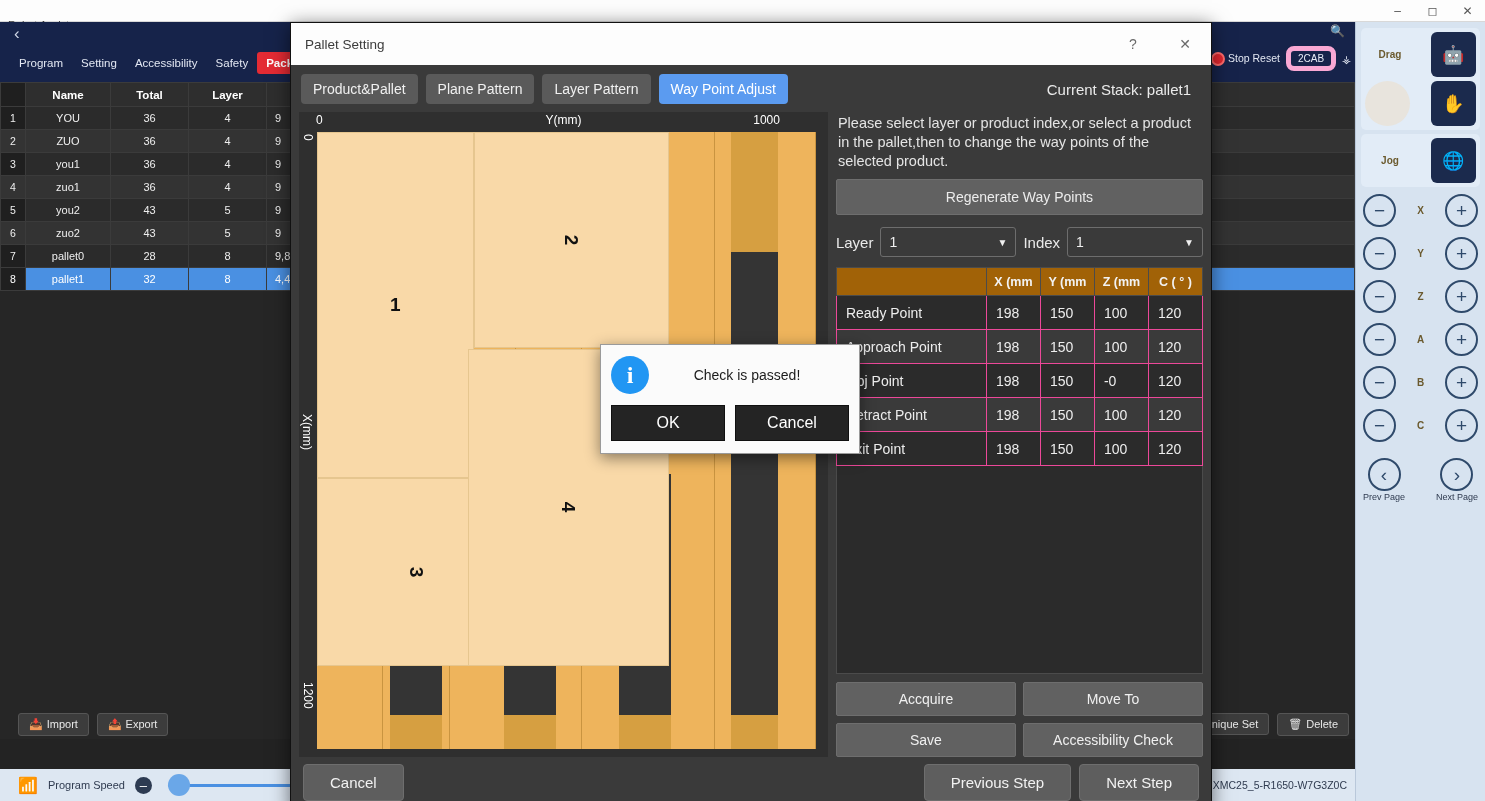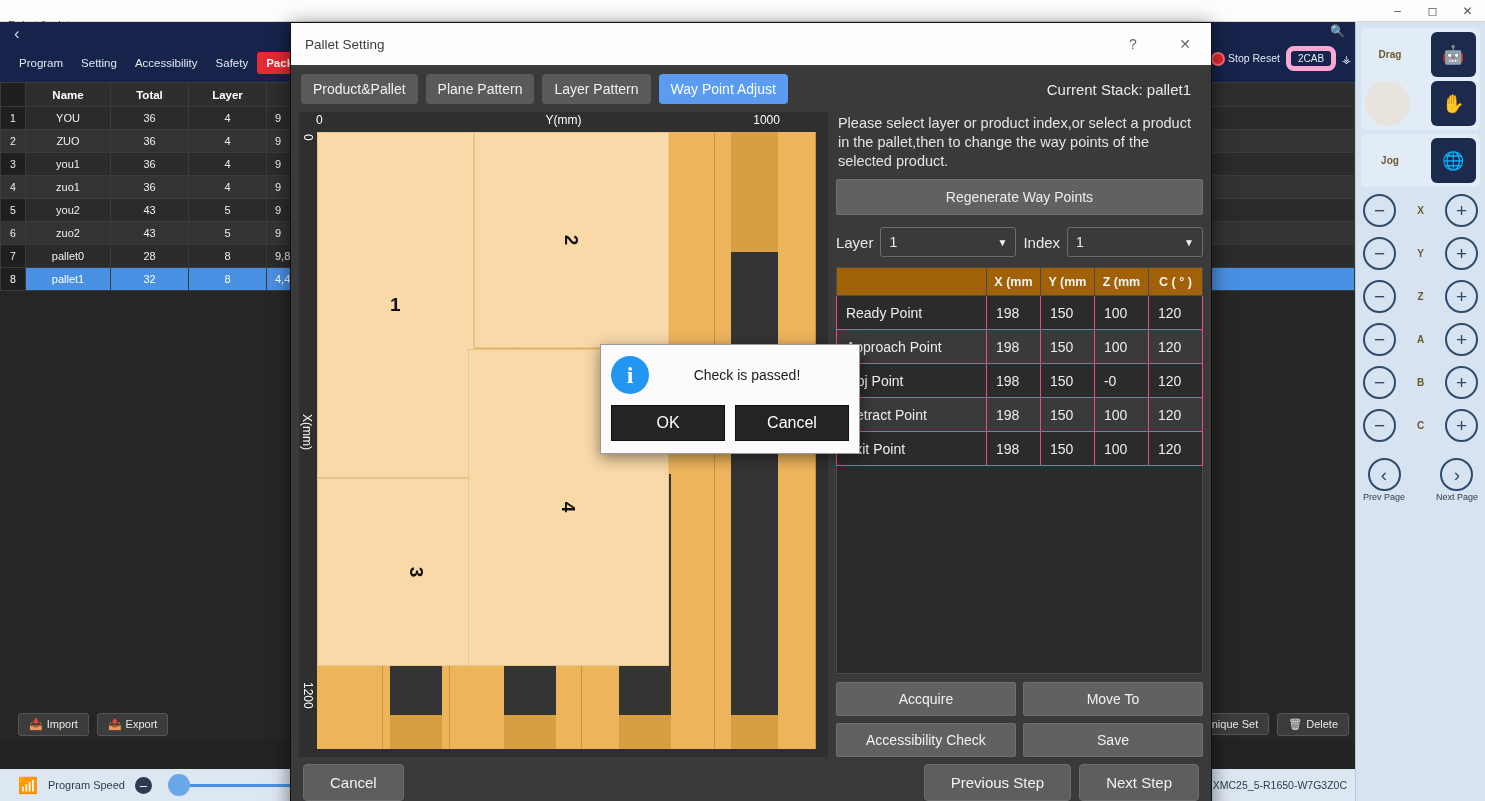--- a/index.html
+++ b/index.html
@@ -585,22 +585,22 @@
                 <td>100</td>
                 <td>120</td>
               </tr>
             </tbody>
           </table>
           <div class="wp-filler"></div>
 
           <div class="btn-grid">
             <div class="btn-g">Accquire</div>
             <div class="btn-g">Move To</div>
+            <div class="btn-g">Save</div>
             <div class="btn-g">Accessibility Check</div>
-            <div class="btn-g">Save</div>
           </div>
         </div>
       </div>
 
       <div class="modal-foot">
         <div class="btn-foot">Cancel</div>
         <div class="foot-right">
           <div class="btn-foot">Previous Step</div>
           <div class="btn-foot">Next Step</div>
         </div>

